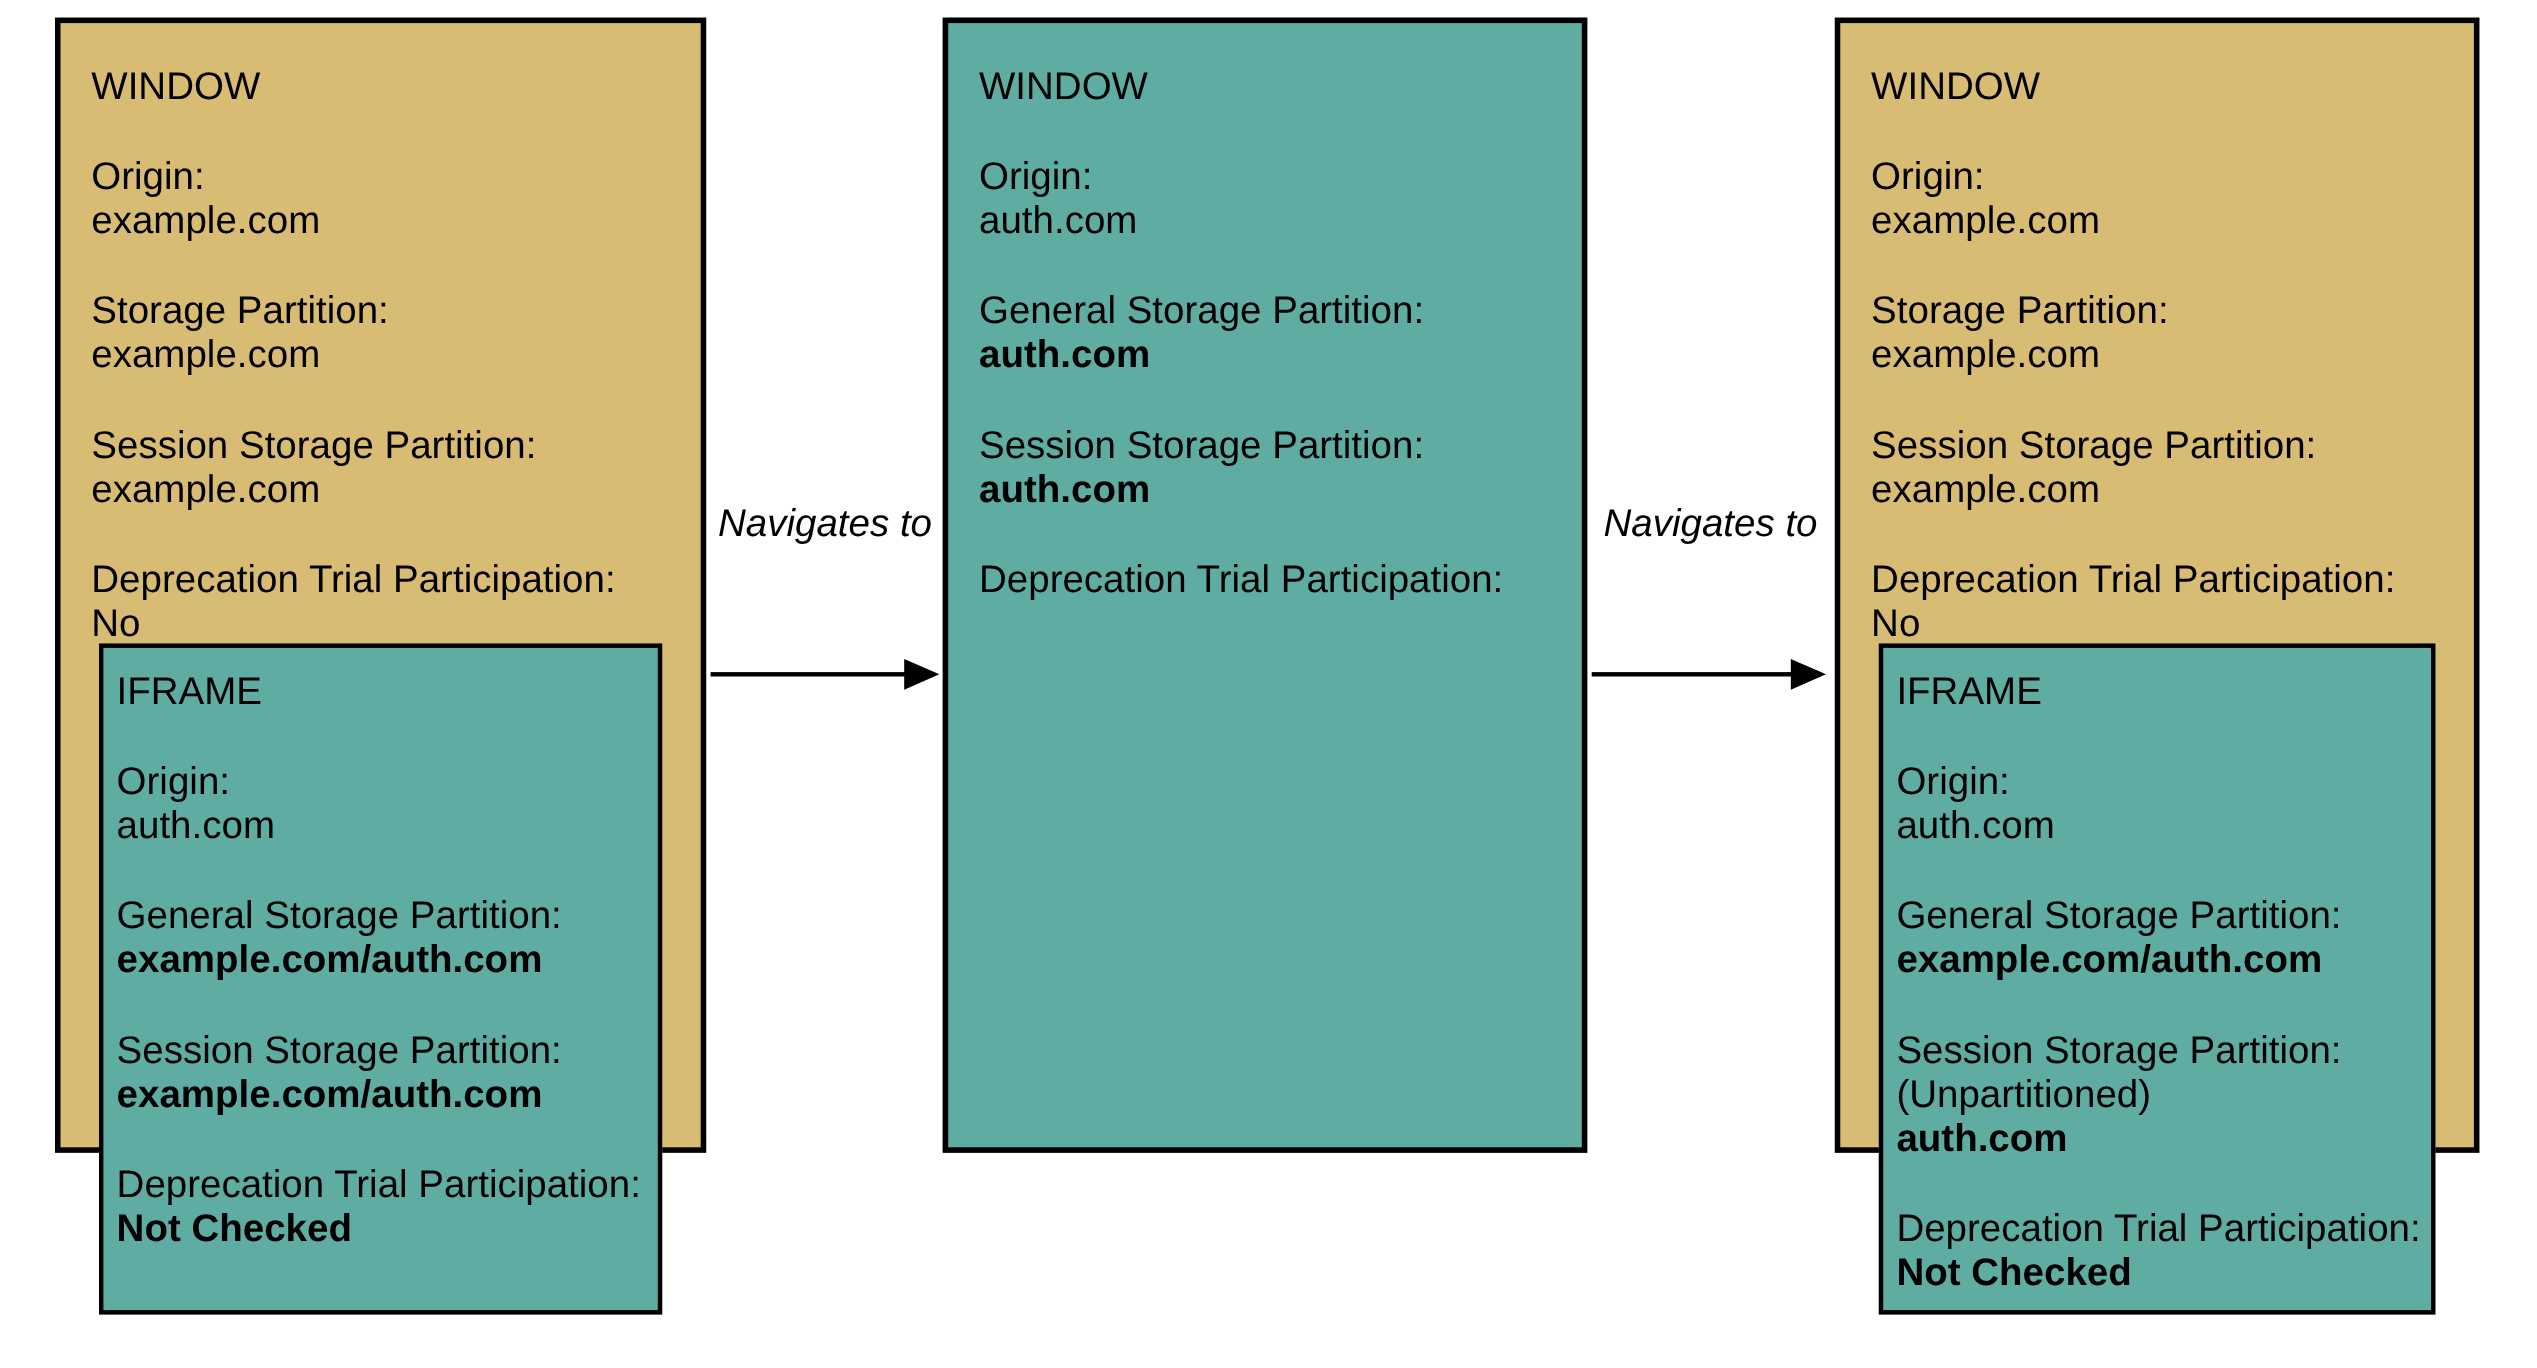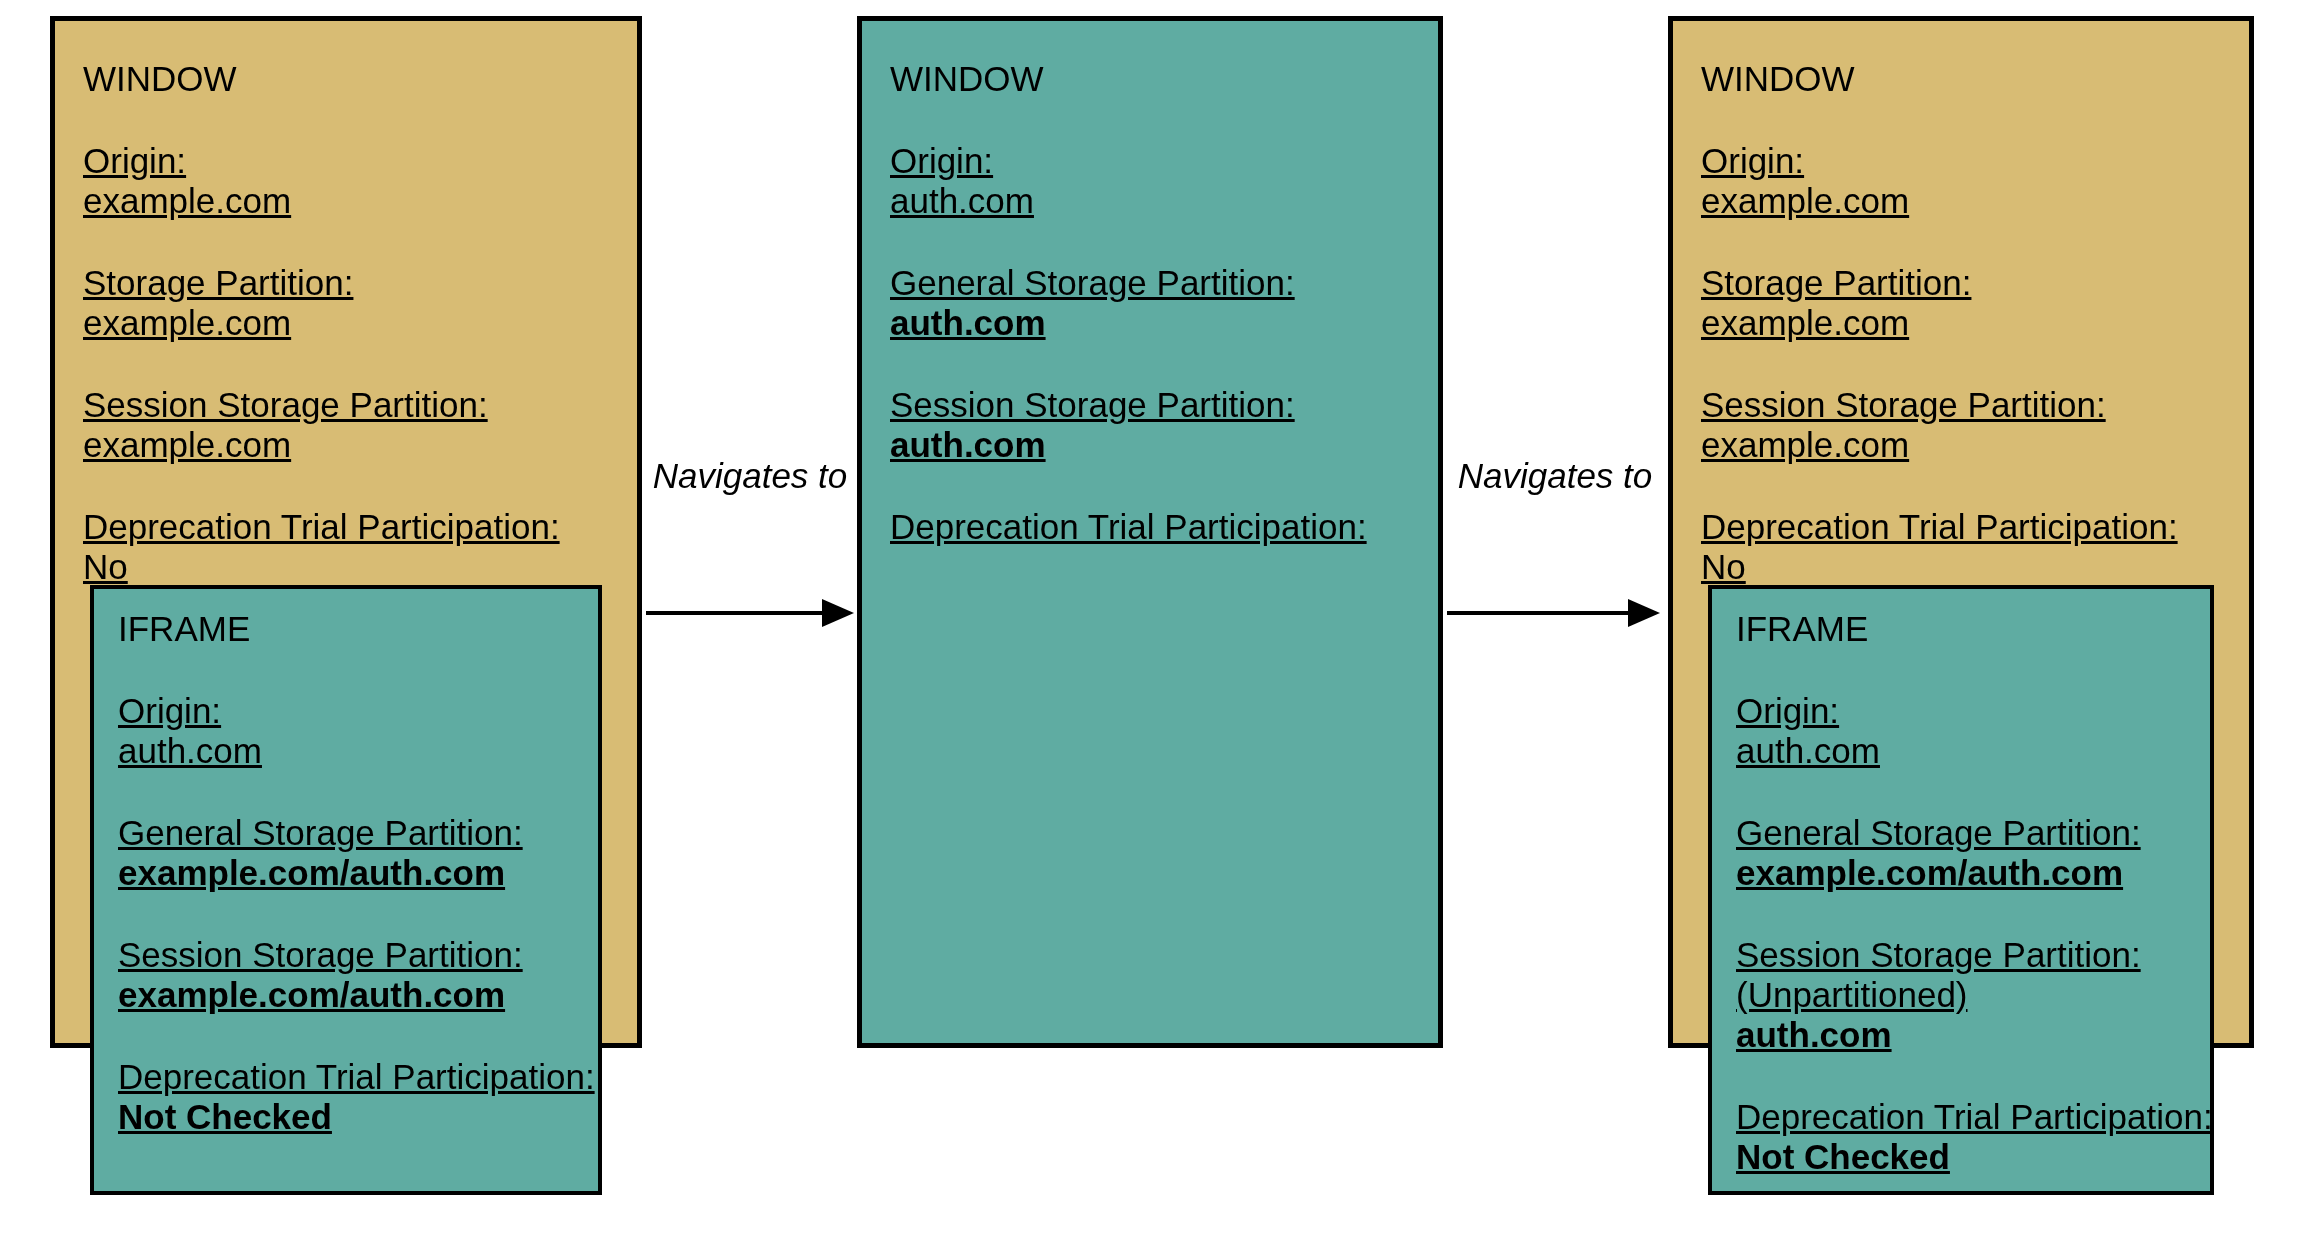--- a/index.html
+++ b/index.html
@@ -26,33 +26,33 @@
     padding: 38px 26px 0 28px;
   }
   .panel.tan { background: var(--window_fill, #D8BC74); }
   .panel.teal { background: var(--iframe_fill, #5FACA2); }
   #panel1 { left: 50px;  width: 592px; }
   #panel2 { left: 857px; width: 586px; }
   #panel3 { left: 1668px; width: 586px; }
 
   .title { margin: 0 0 42px 0; white-space: nowrap; }
   .block { margin: 0 0 42px 0; }
-  .line  { white-space: nowrap; text-decoration: underline; }
+  .line  { white-space: nowrap; }
   .b     { font-weight: bold; }
 
   .iframe-box {
     position: absolute;
     left: 35px;
     right: 35px;
     top: 564px;
     height: 610px;
     background: var(--iframe_fill, #5FACA2);
     border: 4px solid var(--border, #000);
     box-sizing: border-box;
-    padding: 20px 0 0 24px;
+    padding: 20px 0 0 12px;
   }
 
   .arrow-line {
     position: absolute;
     top: 611px;
     height: 4px;
     background: var(--border, #000);
   }
   #arrow1-line { left: 646px;  width: 180px; }
   #arrow2-line { left: 1447px; width: 185px; }

